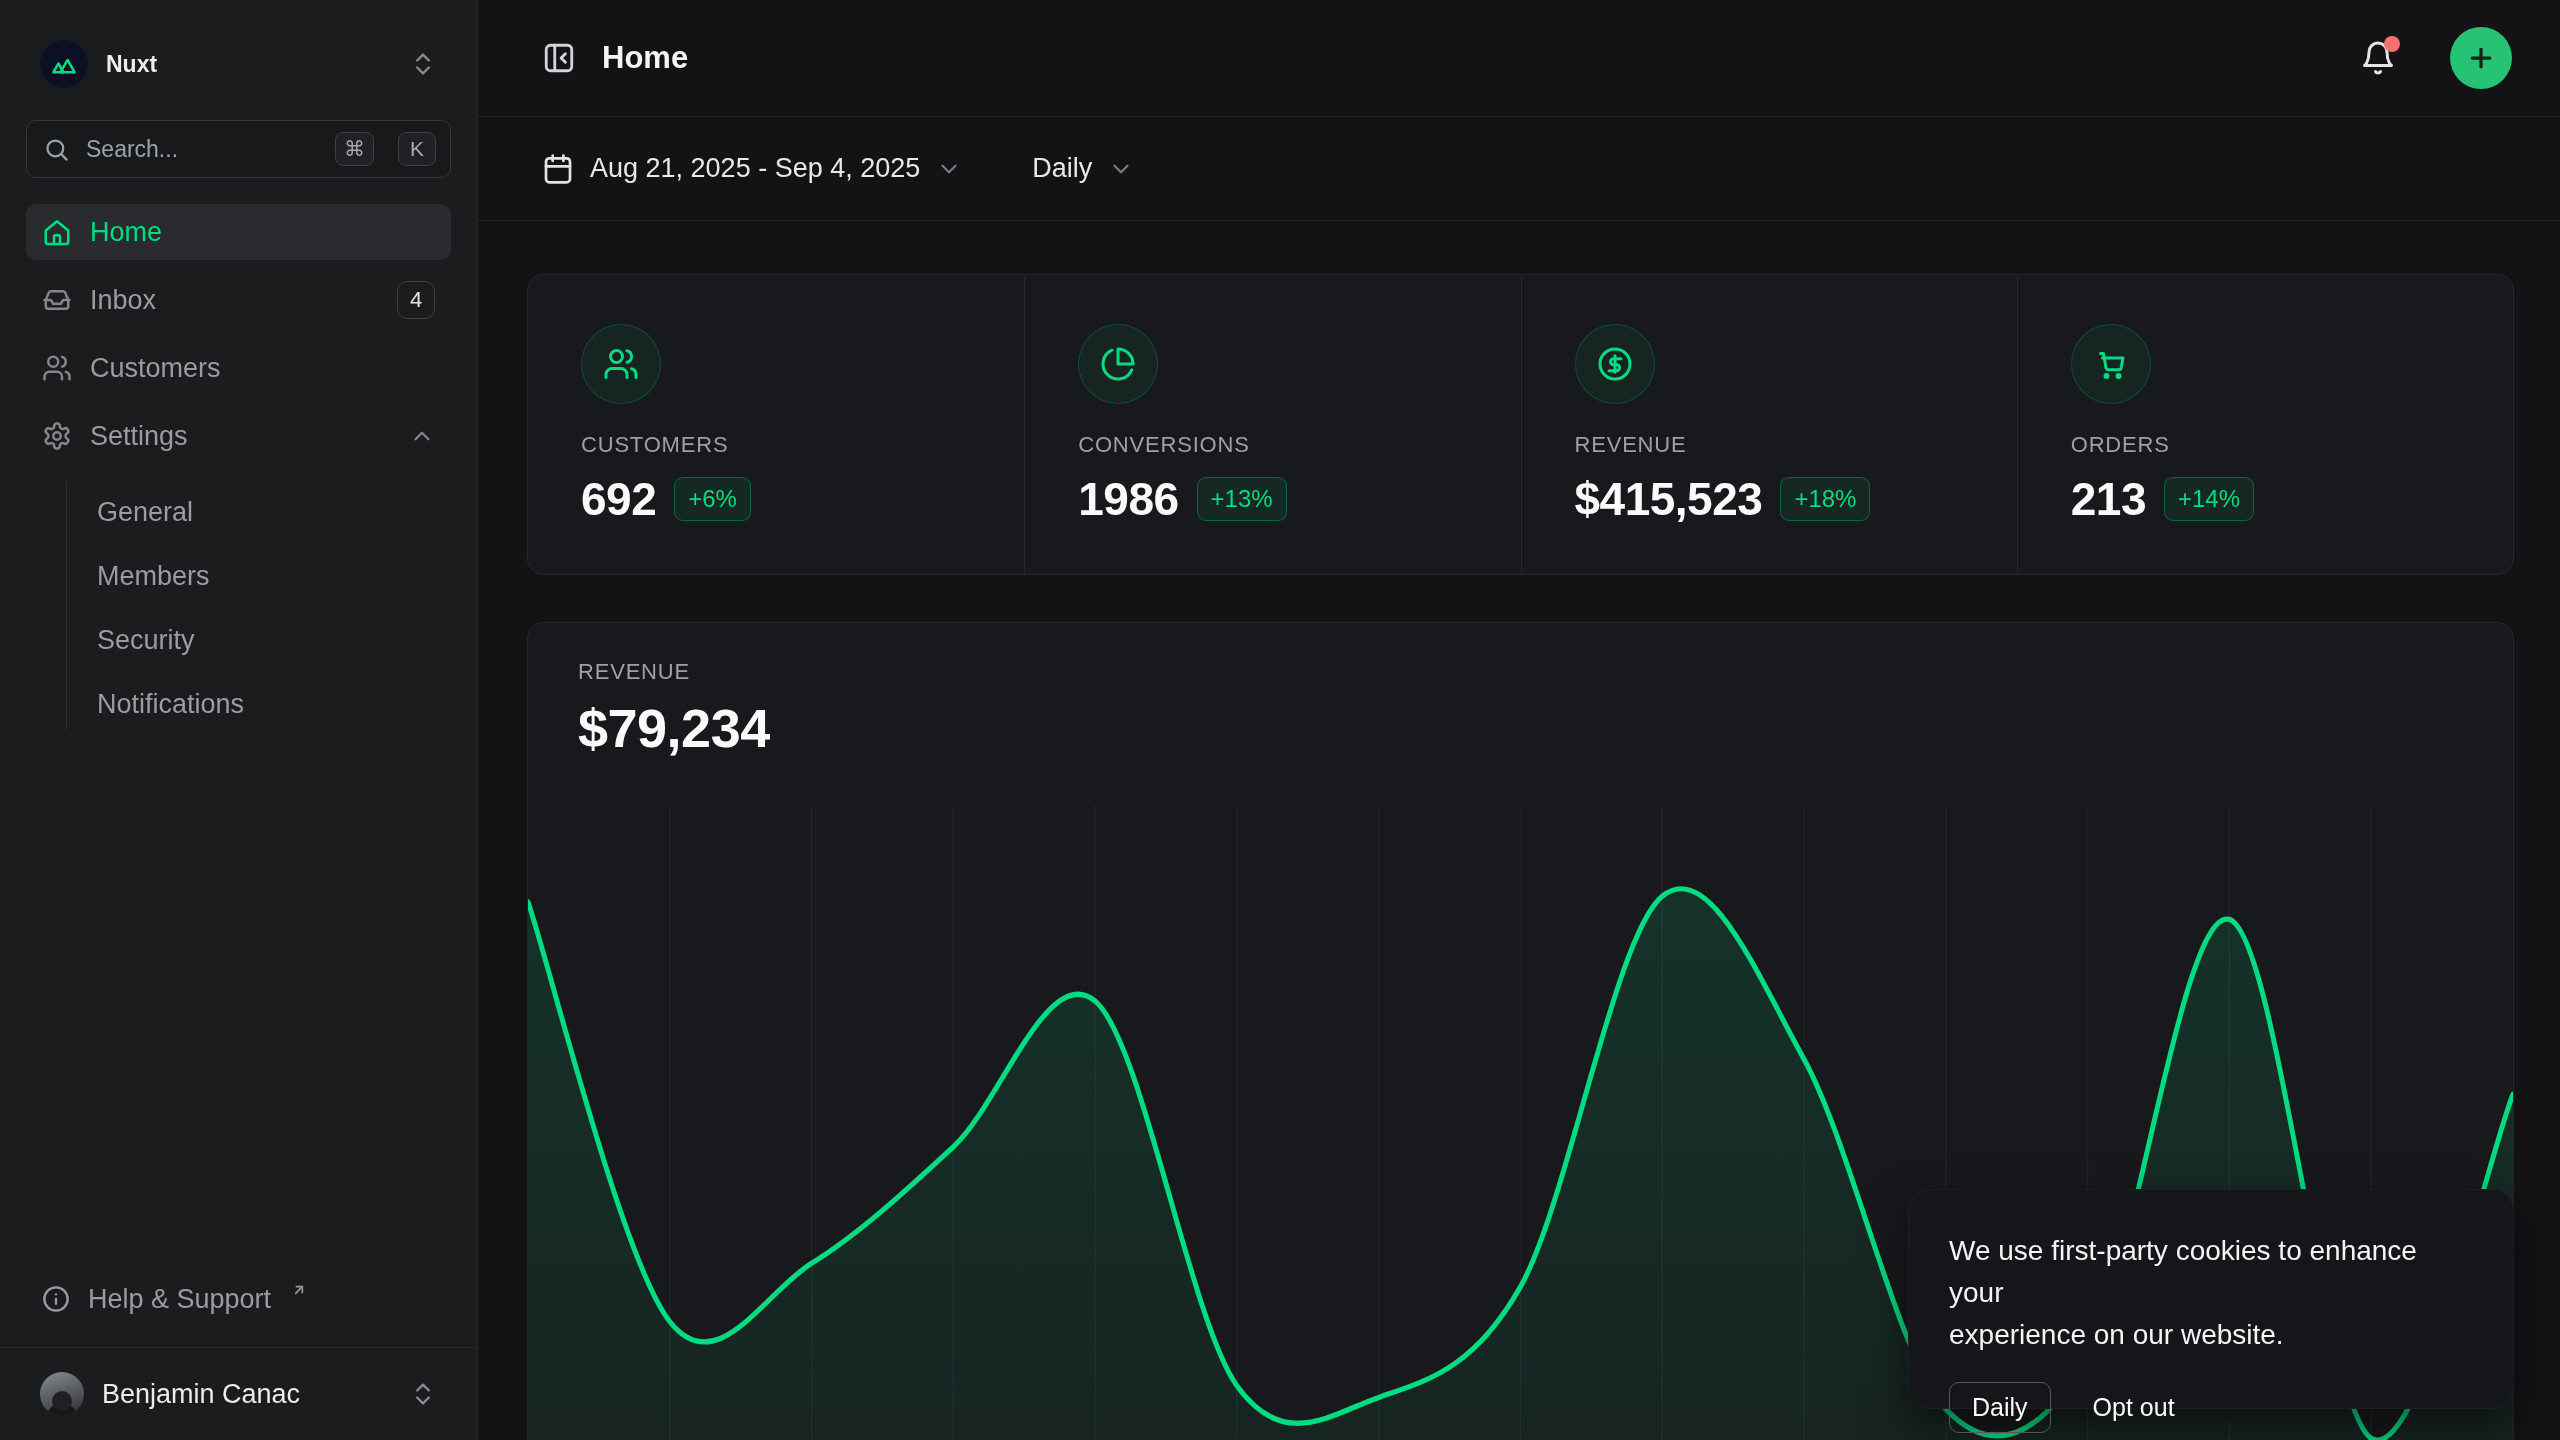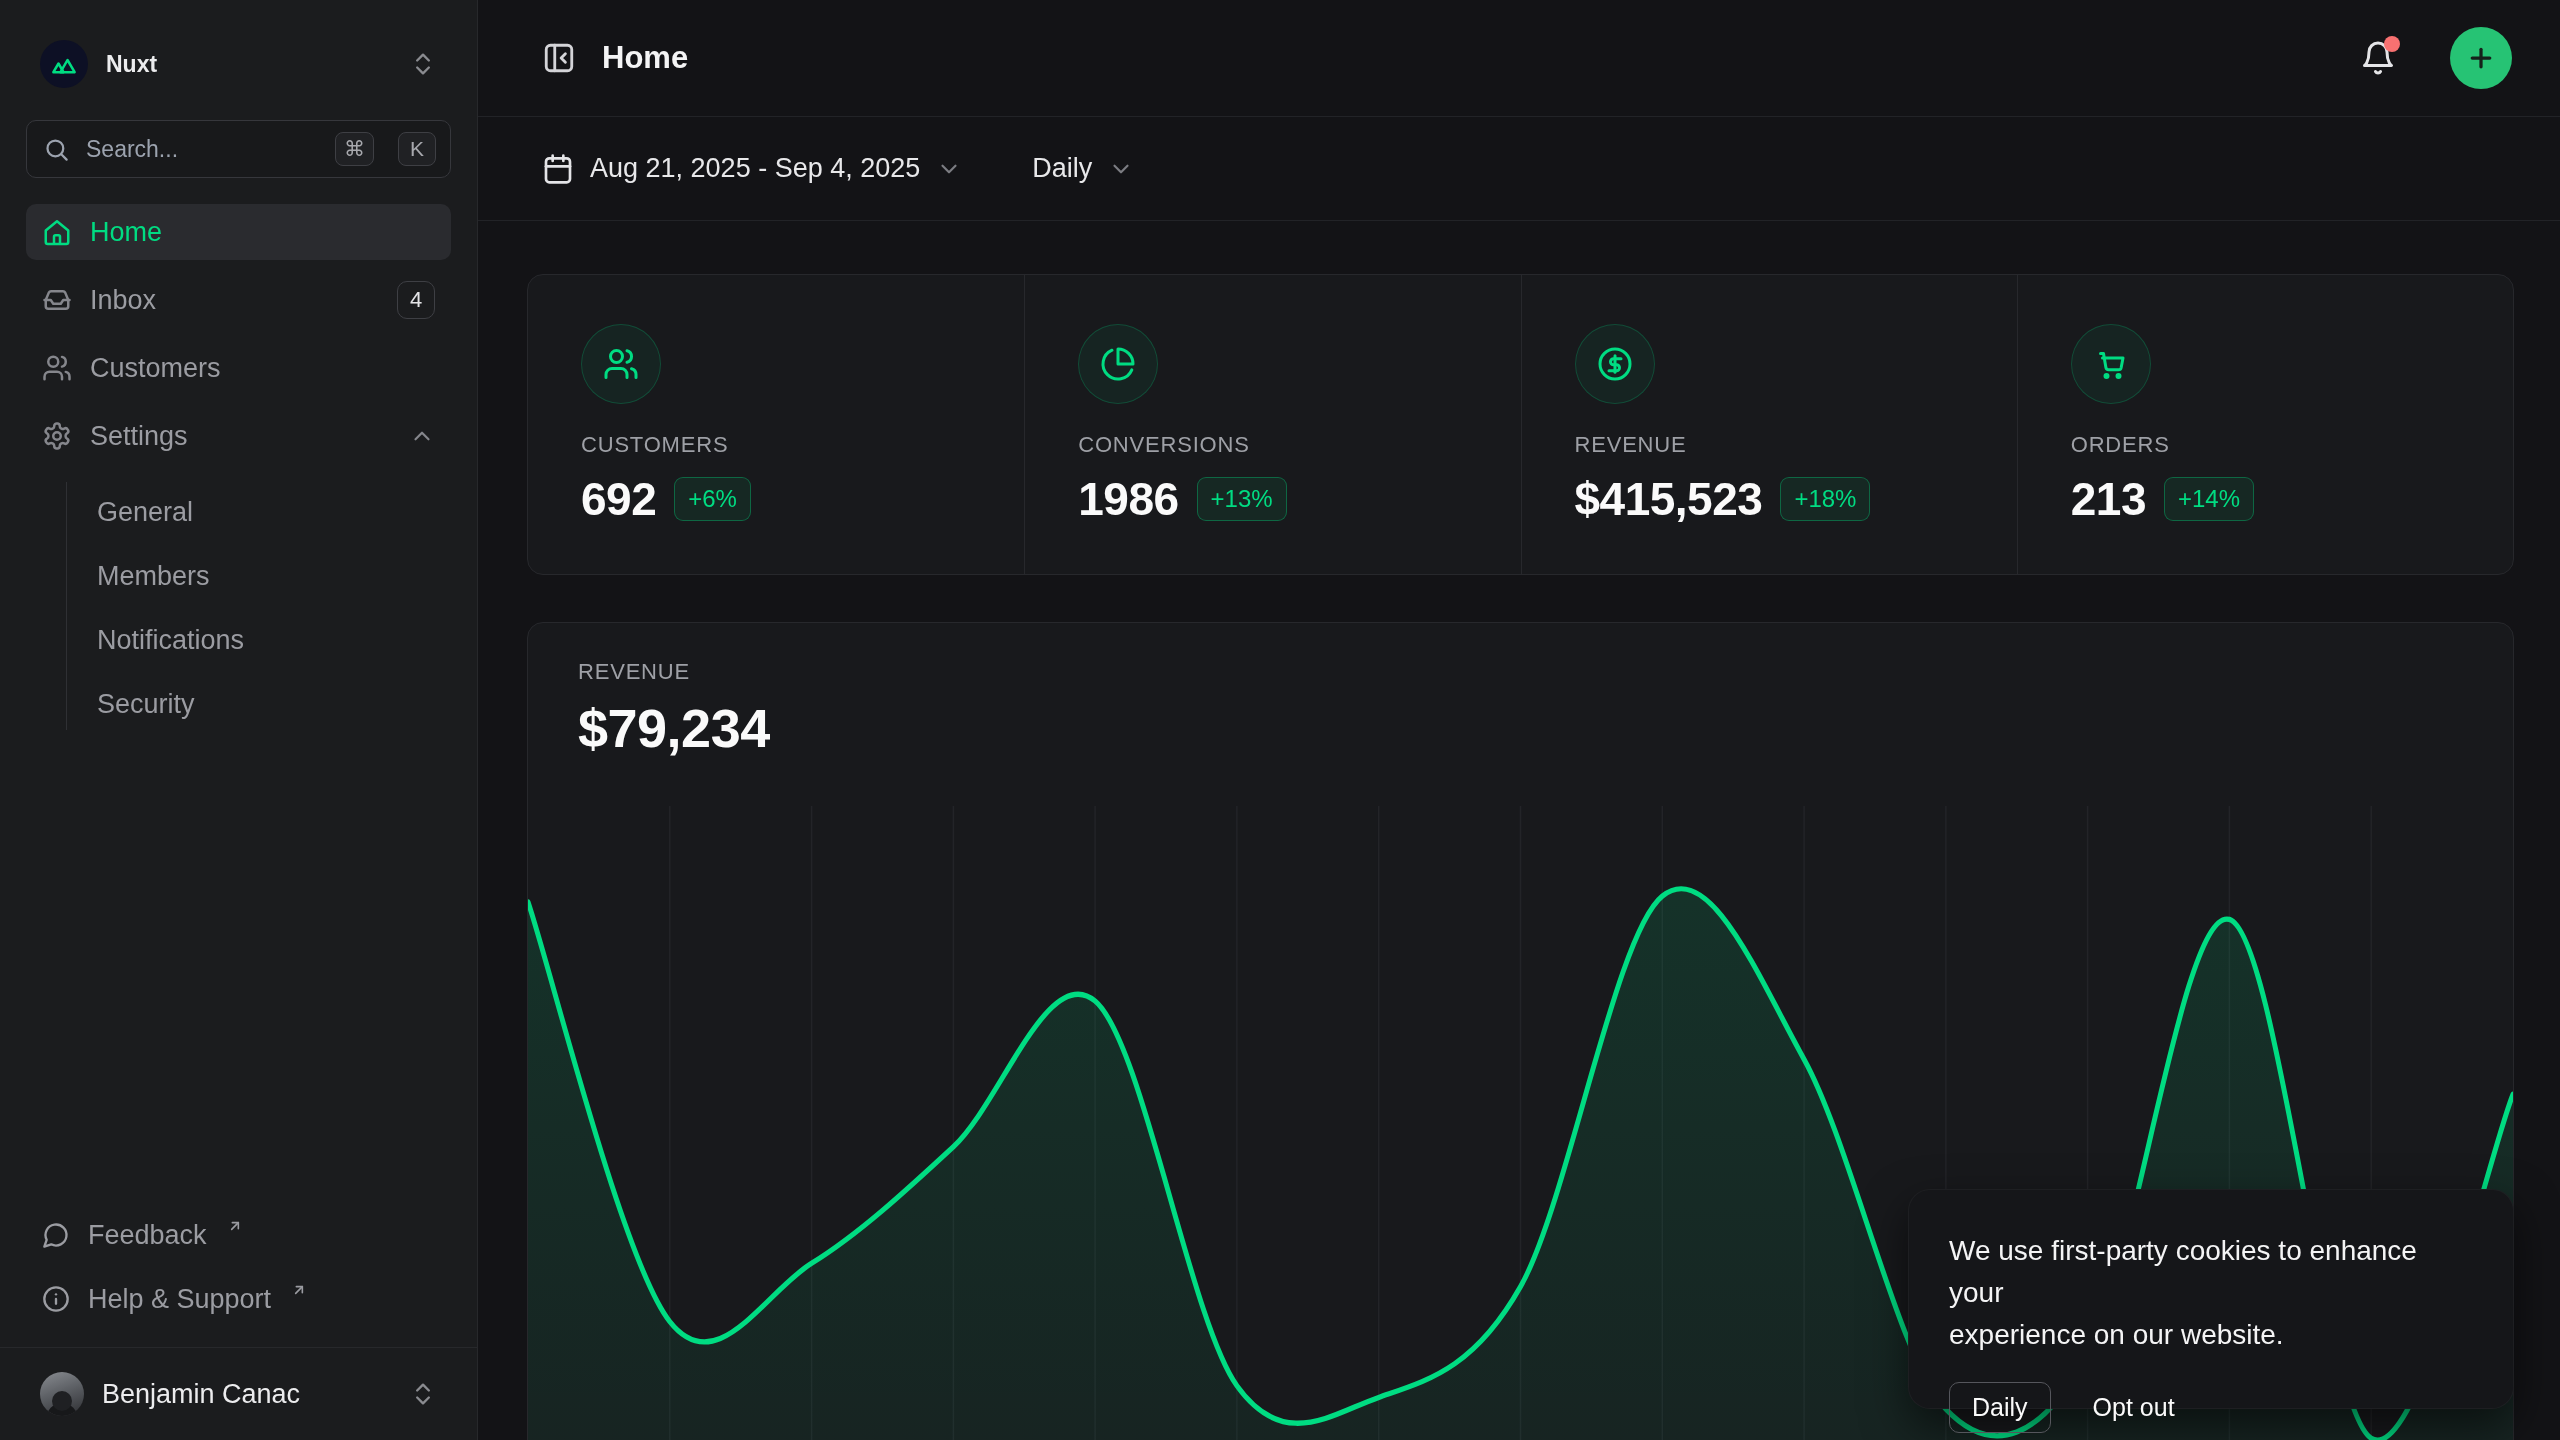--- a/index.html
+++ b/index.html
@@ -241,40 +241,28 @@
         <span class="chev">
           <svg width="26" height="26" viewBox="0 0 24 24" fill="none" stroke="currentColor" stroke-width="2" stroke-linecap="round" stroke-linejoin="round">
               <path d="m18 15-6-6-6 6"></path>
             </svg>
         </span>
       </div>
 
       <div class="subnav">
         <div class="subnav-item">General</div>
         <div class="subnav-item">Members</div>
+        <div class="subnav-item">Security</div>
         <div class="subnav-item">Notifications</div>
-        <div class="subnav-item">Security</div>
       </div>
     </nav>
 
     <div class="sb-spacer"></div>
 
     <div class="sb-footer">
-      <div class="footer-link">
-        <svg width="28" height="28" viewBox="0 0 24 24" fill="none" stroke="currentColor" stroke-width="2" stroke-linecap="round" stroke-linejoin="round">
-            <path d="M7.9 20A9 9 0 1 0 4 16.1L2 22Z"></path>
-          </svg>
-        <span>Feedback</span>
-        <span class="ext-arrow">
-          <svg width="16" height="16" viewBox="0 0 24 24" fill="none" stroke="currentColor" stroke-width="2.4" stroke-linecap="round" stroke-linejoin="round">
-              <path d="M7 17 17 7"></path>
-              <path d="M8 7h9v9"></path>
-            </svg>
-        </span>
-      </div>
       <div class="footer-link">
         <svg width="28" height="28" viewBox="0 0 24 24" fill="none" stroke="currentColor" stroke-width="2" stroke-linecap="round" stroke-linejoin="round">
             <circle cx="12" cy="12" r="10"></circle>
             <path d="M12 16v-4"></path>
             <path d="M12 8h.01"></path>
           </svg>
         <span>Help &amp; Support</span>
         <span class="ext-arrow">
           <svg width="16" height="16" viewBox="0 0 24 24" fill="none" stroke="currentColor" stroke-width="2.4" stroke-linecap="round" stroke-linejoin="round">
               <path d="M7 17 17 7"></path>

